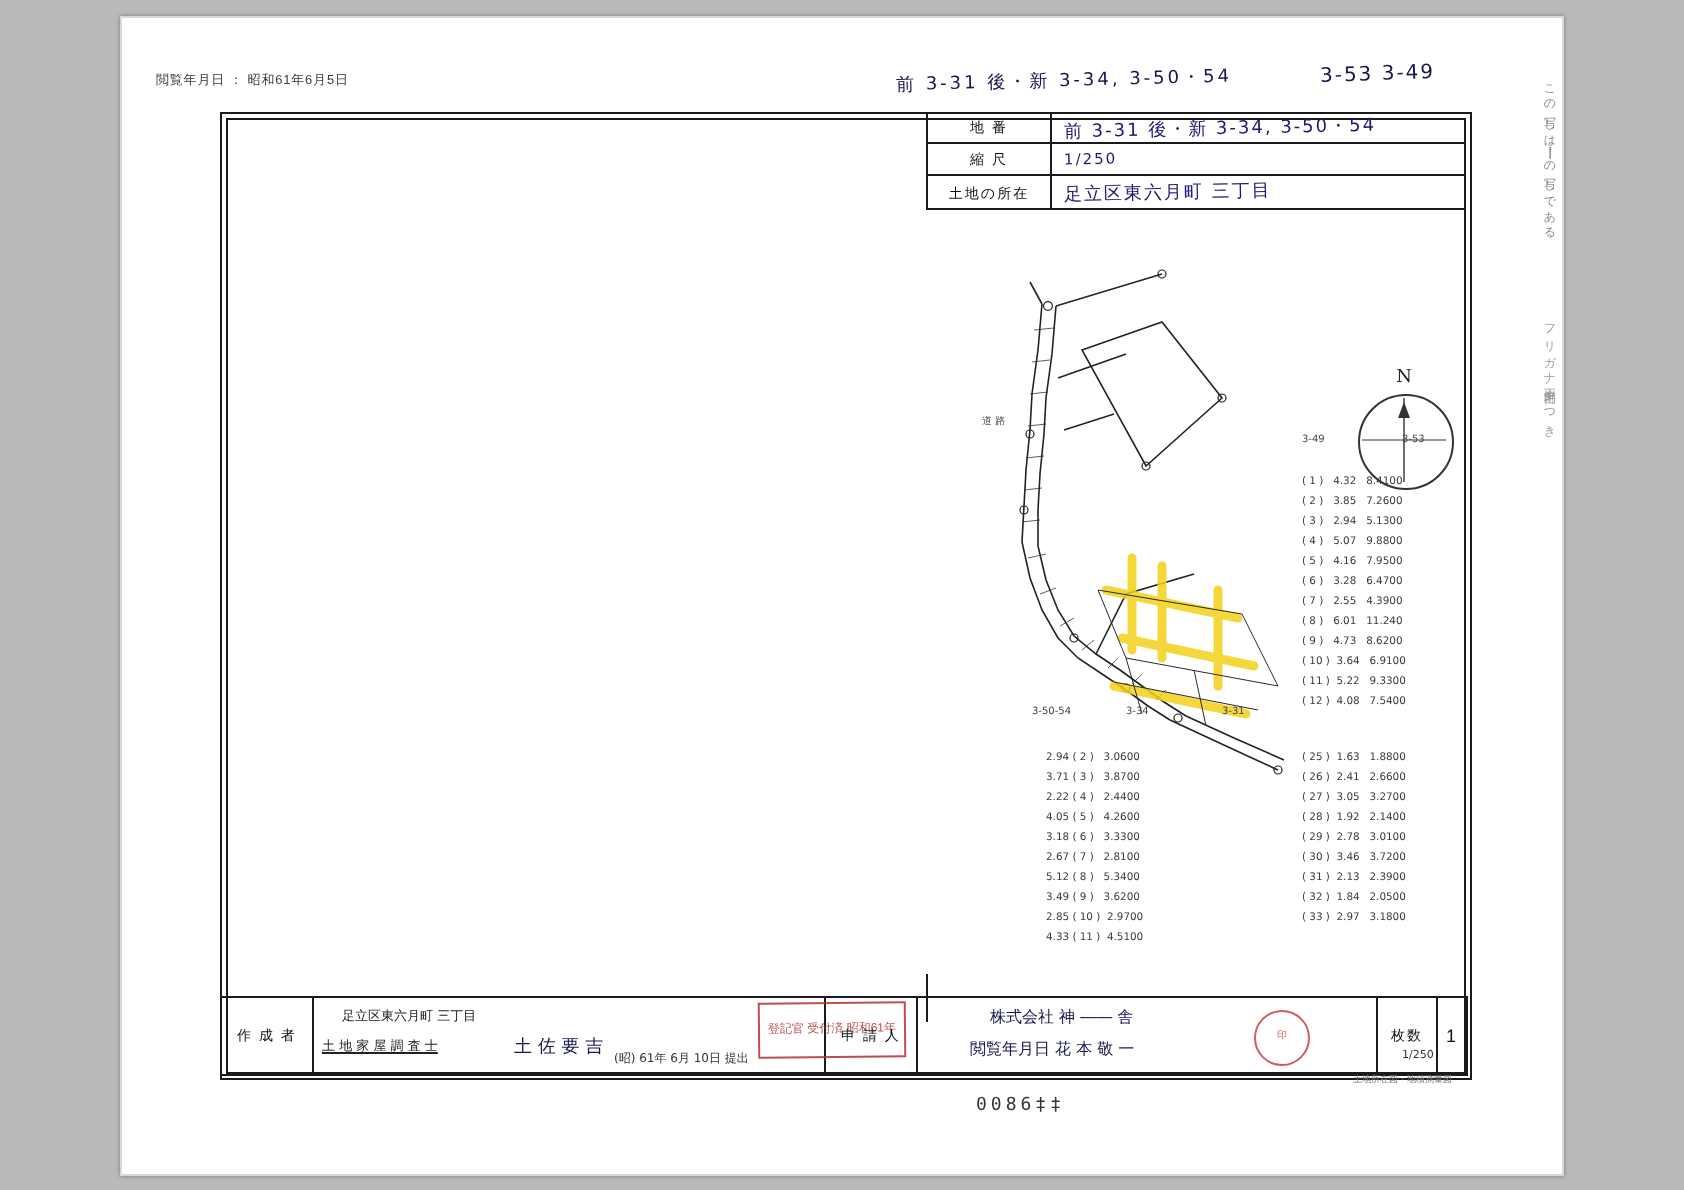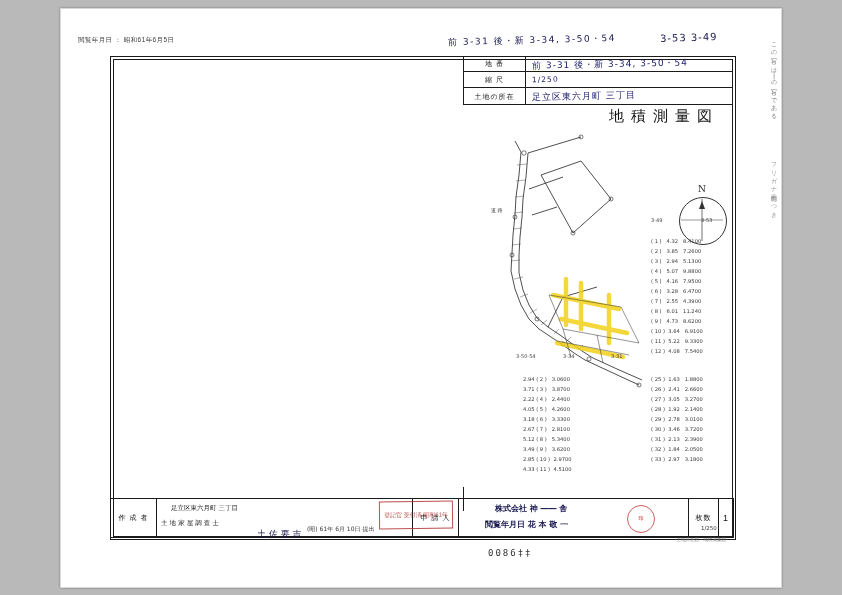--- a/index.html
+++ b/index.html
@@ -179,23 +179,20 @@
         <div class="tb-cellR">
           <span class="hand small">1/250</span>
         </div>
       </div>
       <div class="tb-row tb-r3">
         <div class="tb-cellL">土地の所在</div>
         <div class="tb-cellR">
           <span class="hand">足立区東六月町 三丁目</span>
         </div>
       </div>
-    </div>
-    <div class="title-wrap">
-      <div class="big-title" style="position:absolute;right:14px;top:2px;">地積測量図</div>
     </div>
     <div class="vdiv-short"></div>
 
     <svg class="overlay" viewBox="0 0 624 482">
 
       <g stroke="#222" fill="none" stroke-width="0.8">
         <path d="M410,95 L408,118 L405,140 L404,158 L402,178 L401,196 L400,214 L404,232 L410,248 L418,262 L428,272 L440,280 L452,288 L463,296 L474,303"></path>
         <path d="M417,96 L415,120 L412,142 L411,160 L409,180 L408,198 L408,216 L412,233 L418,248 L426,261 L437,270 L449,278 L460,286 L471,294 L482,301"></path>
         <path d="M417,96 L470,80"></path>
         <path d="M410,95 L404,84"></path>
@@ -315,31 +312,31 @@
     <div class="plot-label" style="left:590px;top:160px;">3-53</div>
     <div class="plot-label" style="left:380px;top:150px;">道  路</div>
   </div>
 
   <div class="bottom-block">
     <div class="bb-cell" style="left:0;width:46px;">
       <div class="bb-label">作 成 者</div>
     </div>
     <div class="bb-cell" style="left:46px;width:256px;">
       <div class="bb-hand" style="left:14px;top:5px;font-size:6.5px;color:#222;">足立区東六月町 三丁目</div>
-      <div class="bb-hand" style="left:4px;top:20px;font-size:6.5px;color:#222;">土 地 家 屋 調 査 士</div>
-      <div class="bb-hand" style="left:100px;top:18px;font-size:9px;color:#17174f;margin-top:11px;">土 佐 要 吉</div>
+      <div class="bb-hand" style="left:4px;top:20px;font-size:6.5px;color:#222;text-decoration:underline;">土 地 家 屋 調 査 士</div>
+      <div class="bb-hand" style="left:100px;top:18px;font-size:9px;color:#17174f;">土 佐 要 吉</div>
       <div class="stamp-box">登記官
 受付済
 昭和61年</div>
       <div class="bb-hand" style="left:150px;top:26px;font-size:6px;color:#333;">(昭) 61年 6月 10日 提出</div>
     </div>
     <div class="bb-cell" style="left:302px;width:46px;">
       <div class="bb-label">申 請 人</div>
     </div>
-    <div class="bb-cell" style="left:348px;width:230px;font-weight:bold;">
+    <div class="bb-cell" style="left:348px;width:230px;">
       <div class="bb-hand" style="left:36px;top:4px;font-size:8px;color:#17174f;">株式会社 神 ―― 舎</div>
       <div class="bb-hand" style="left:26px;top:20px;font-size:8px;color:#17174f;">閲覧年月日  花 本 敬 一</div>
       <div class="seal red-txt" style="left:168px;top:6px;">印</div>
     </div>
     <div class="bb-cell" style="left:578px;width:30px;">
       <div class="bb-label">枚数</div>
     </div>
     <div class="bb-cell" style="left:608px;width:14px;border-right:none;">
       <div class="bb-label" style="font-size:9px;">1</div>
     </div>

